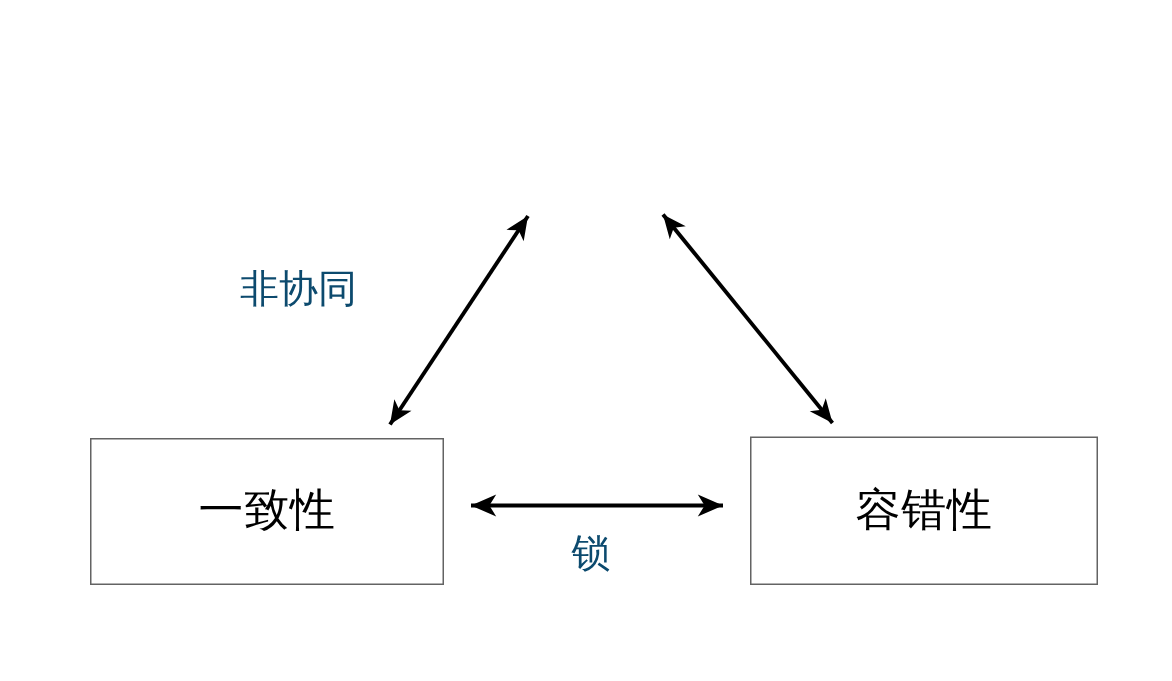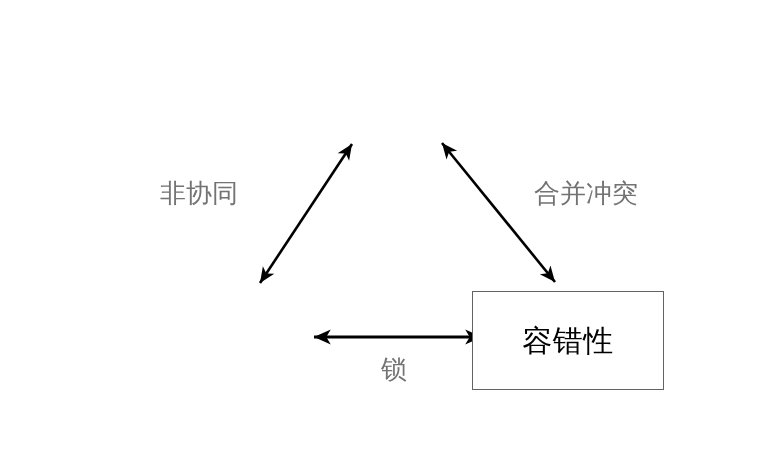--- a/index.html
+++ b/index.html
@@ -41,38 +41,38 @@
     width: 234px;
     height: 97px;
   }
   #node-consistency {
     left: 60px;
     top: 292px;
     width: 236px;
     height: 98px;
   }
   #node-fault-tolerance {
-    left: 472px;
+    left: 500px;
     top: 291px;
-    width: 192px;
+    width: 232px;
     height: 99px;
   }
   #edge-layer {
     position: absolute;
     left: 0;
     top: 0;
     width: 781px;
     height: 454px;
     pointer-events: none;
   }
   .edge-label {
     position: absolute;
     font-size: 26px;
     line-height: 1;
-    color: #737373;
+    color: #0c4a6e;
     white-space: nowrap;
     text-align: center;
   }
   #label-non-collab {
     left: 160px;
     top: 180px;
   }
   #label-merge-conflict {
     left: 534px;
     top: 180px;
@@ -98,24 +98,26 @@
     </defs>
 
     <line x1="260" y1="283" x2="352" y2="144" stroke="#000000" stroke-width="2.6" marker-start="url(#arrow-start)" marker-end="url(#arrow-end)"></line>
 
     <line x1="442" y1="143" x2="555" y2="282" stroke="#000000" stroke-width="2.6" marker-start="url(#arrow-start)" marker-end="url(#arrow-end)"></line>
 
     <line x1="314" y1="337" x2="482" y2="337" stroke="#000000" stroke-width="2.8" marker-start="url(#arrow-start)" marker-end="url(#arrow-end)"></line>
   </svg>
 
 
+  <div class="node" id="node-consistency">
+    <span class="node-label">一致性</span>
+  </div>
 
   <div class="node" id="node-fault-tolerance">
     <span class="node-label">容错性</span>
   </div>
 
   <div class="edge-label" id="label-non-collab">非协同</div>
 
-  <div class="edge-label" id="label-merge-conflict">合并冲突</div>
 
   <div class="edge-label" id="label-lock">锁</div>
 
 </div>
 
 </body></html>

